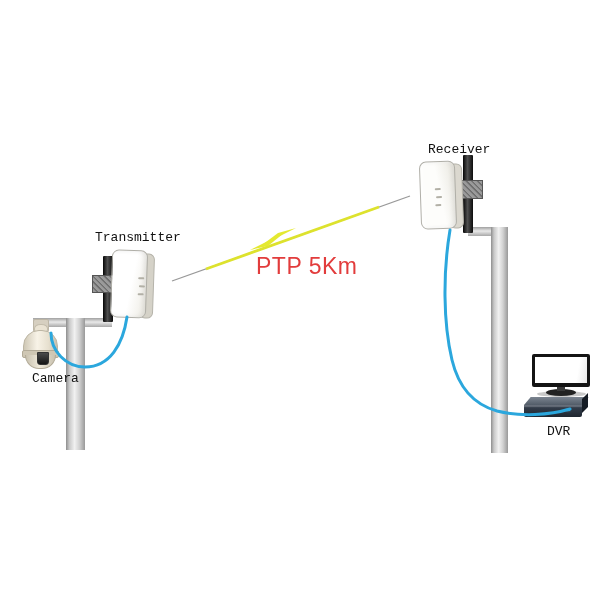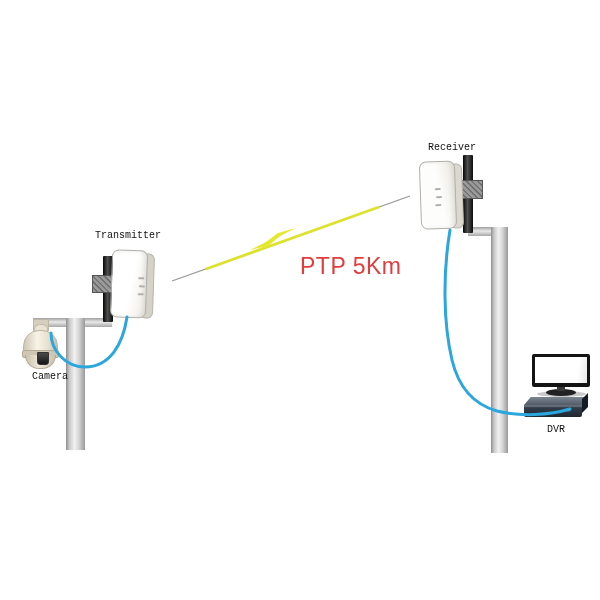--- a/index.html
+++ b/index.html
@@ -66,21 +66,21 @@
     background:linear-gradient(180deg,#7b8490 0%,#525c68 100%);}
   #dvr-side{left:582px;top:399px;width:6px;height:14px;transform:skewY(-45deg);transform-origin:left center;background:#141b24;}
   #dvr-front{left:524px;top:405px;width:58px;height:12px;border-radius:0 0 2px 2px;
     background:linear-gradient(180deg,#4d5664 0%,#303946 30%,#1f2730 100%);}
   #dvr-strip{position:absolute;left:0;top:0;width:100%;height:2px;background:rgba(255,255,255,0.16);}
   #dvr-led{position:absolute;left:42px;top:4px;width:4px;height:2px;background:#4fc3f7;border-radius:1px;box-shadow:0 0 2px #4fc3f7;}
 
   
   .lbl{
     font-family:"Liberation Mono","DejaVu Sans Mono",monospace;
-    font-size:10px;color:#111;white-space:nowrap;letter-spacing:0px;
+    font-size:13px;color:#111;white-space:nowrap;letter-spacing:0px;
   }
   #link-label{
     font-family:"Liberation Sans",sans-serif;
     font-size:23px;color:#e23c3c;white-space:nowrap;letter-spacing:0.5px;
   }
 
   #overlay{position:absolute;left:0;top:0;pointer-events:none;}
 </style>
 </head>
 <body>
@@ -139,15 +139,15 @@
     <polygon points="250,250 284,233 268,246" fill="#e4e930"></polygon>
     <polygon points="296,228 262,245 278,233" fill="#e4e930"></polygon>
     <path d="M127,317 C123,344 110,367 85,367 C66,367 51,351 51,333" fill="none" stroke="#2ba7dd" stroke-width="3" stroke-linecap="round"></path>
     <path d="M450,230 C443,272 443,322 452,360 C458,385 472,404 497,411 C521,417 550,415 570,409" fill="none" stroke="#2ba7dd" stroke-width="3" stroke-linecap="round"></path>
   </svg>
 
   <span class="abs lbl" style="left:95px;top:230px;">Transmitter</span>
   <span class="abs lbl" style="left:428px;top:142px;">Receiver</span>
   <span class="abs lbl" style="left:16px;top:371px;margin-left:16px;">Camera</span>
   <span class="abs lbl" style="left:547px;top:424px;text-align:center;">DVR</span>
-  <span class="abs" id="link-label" style="left:256px;top:253px;margin-left:44px;">PTP 5Km</span>
+  <span class="abs" id="link-label" style="left:256px;top:253px;">PTP 5Km</span>
 
 </div>
 
 </body></html>

